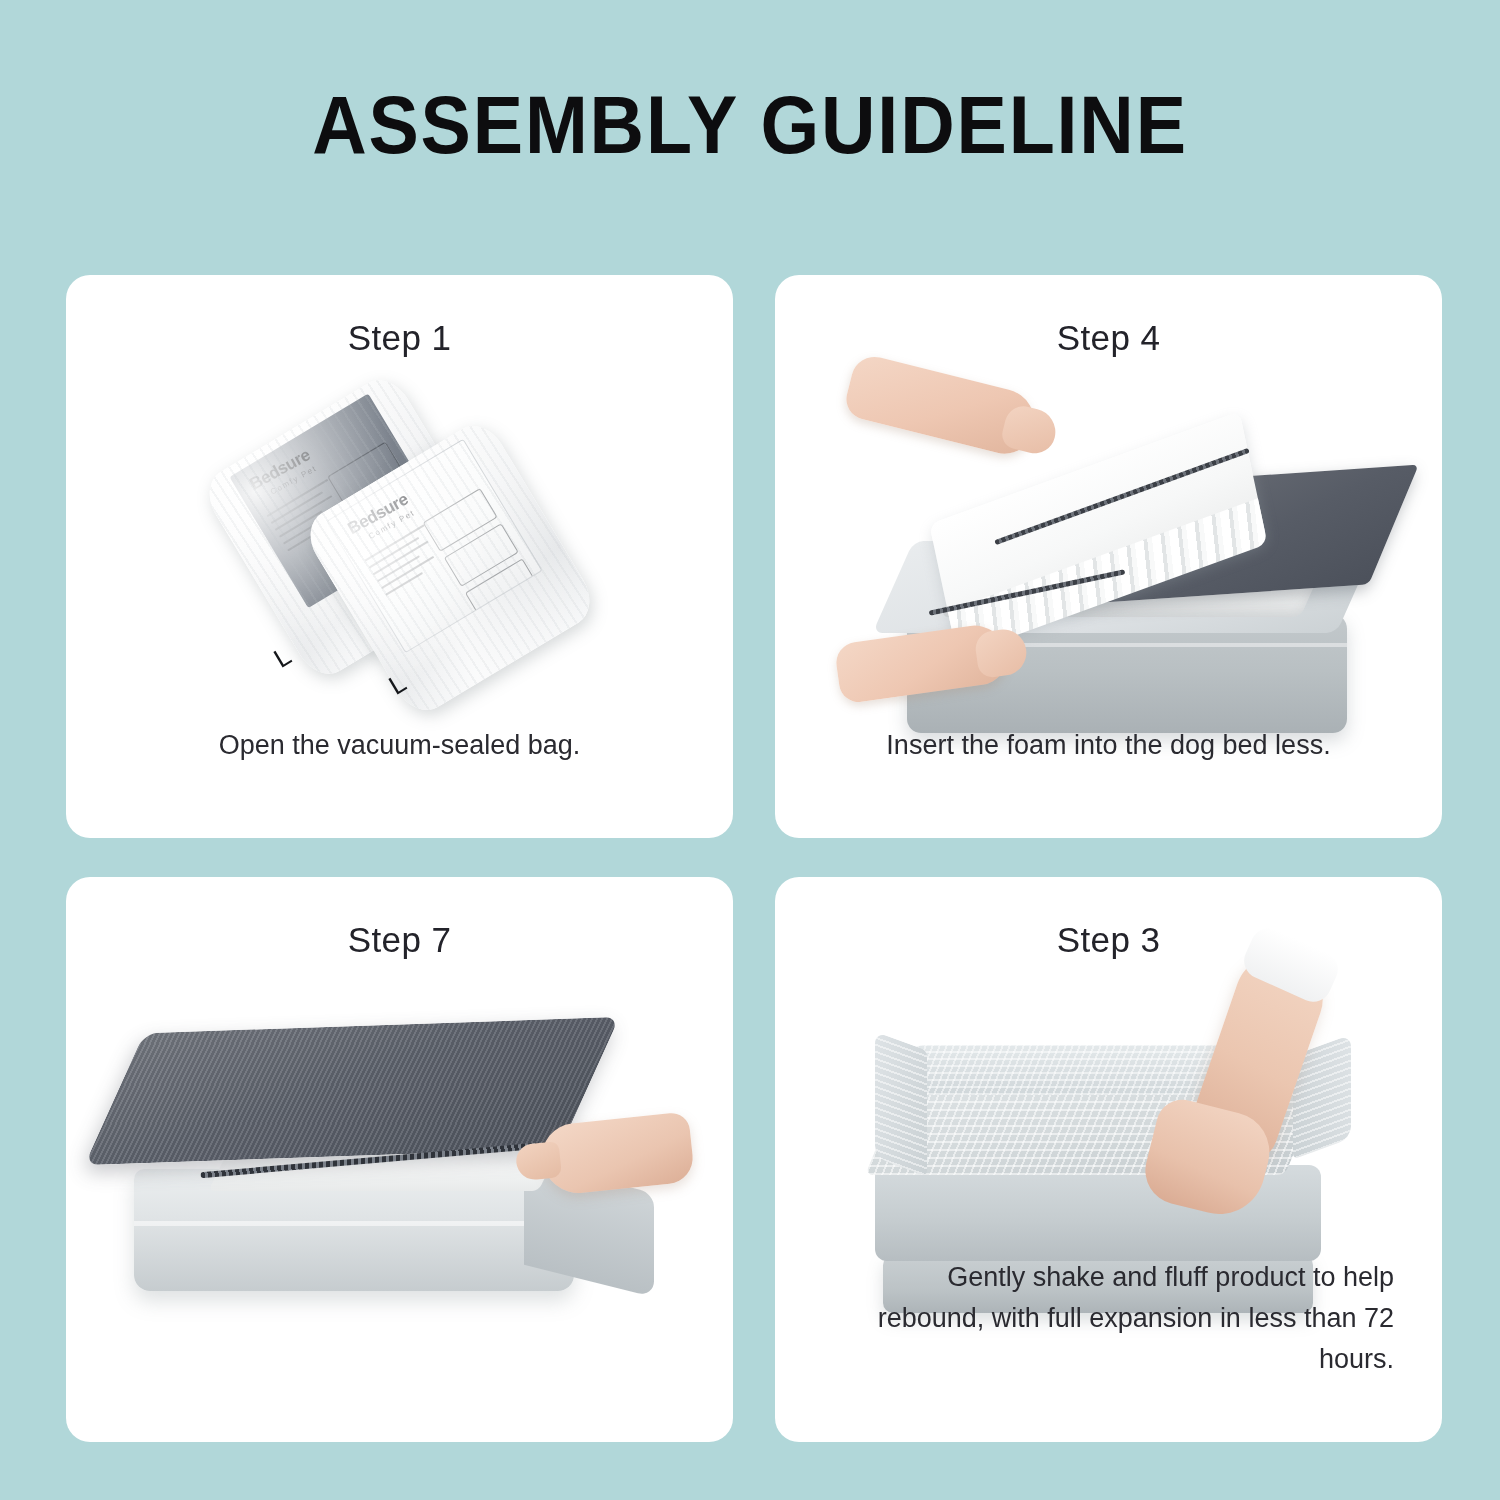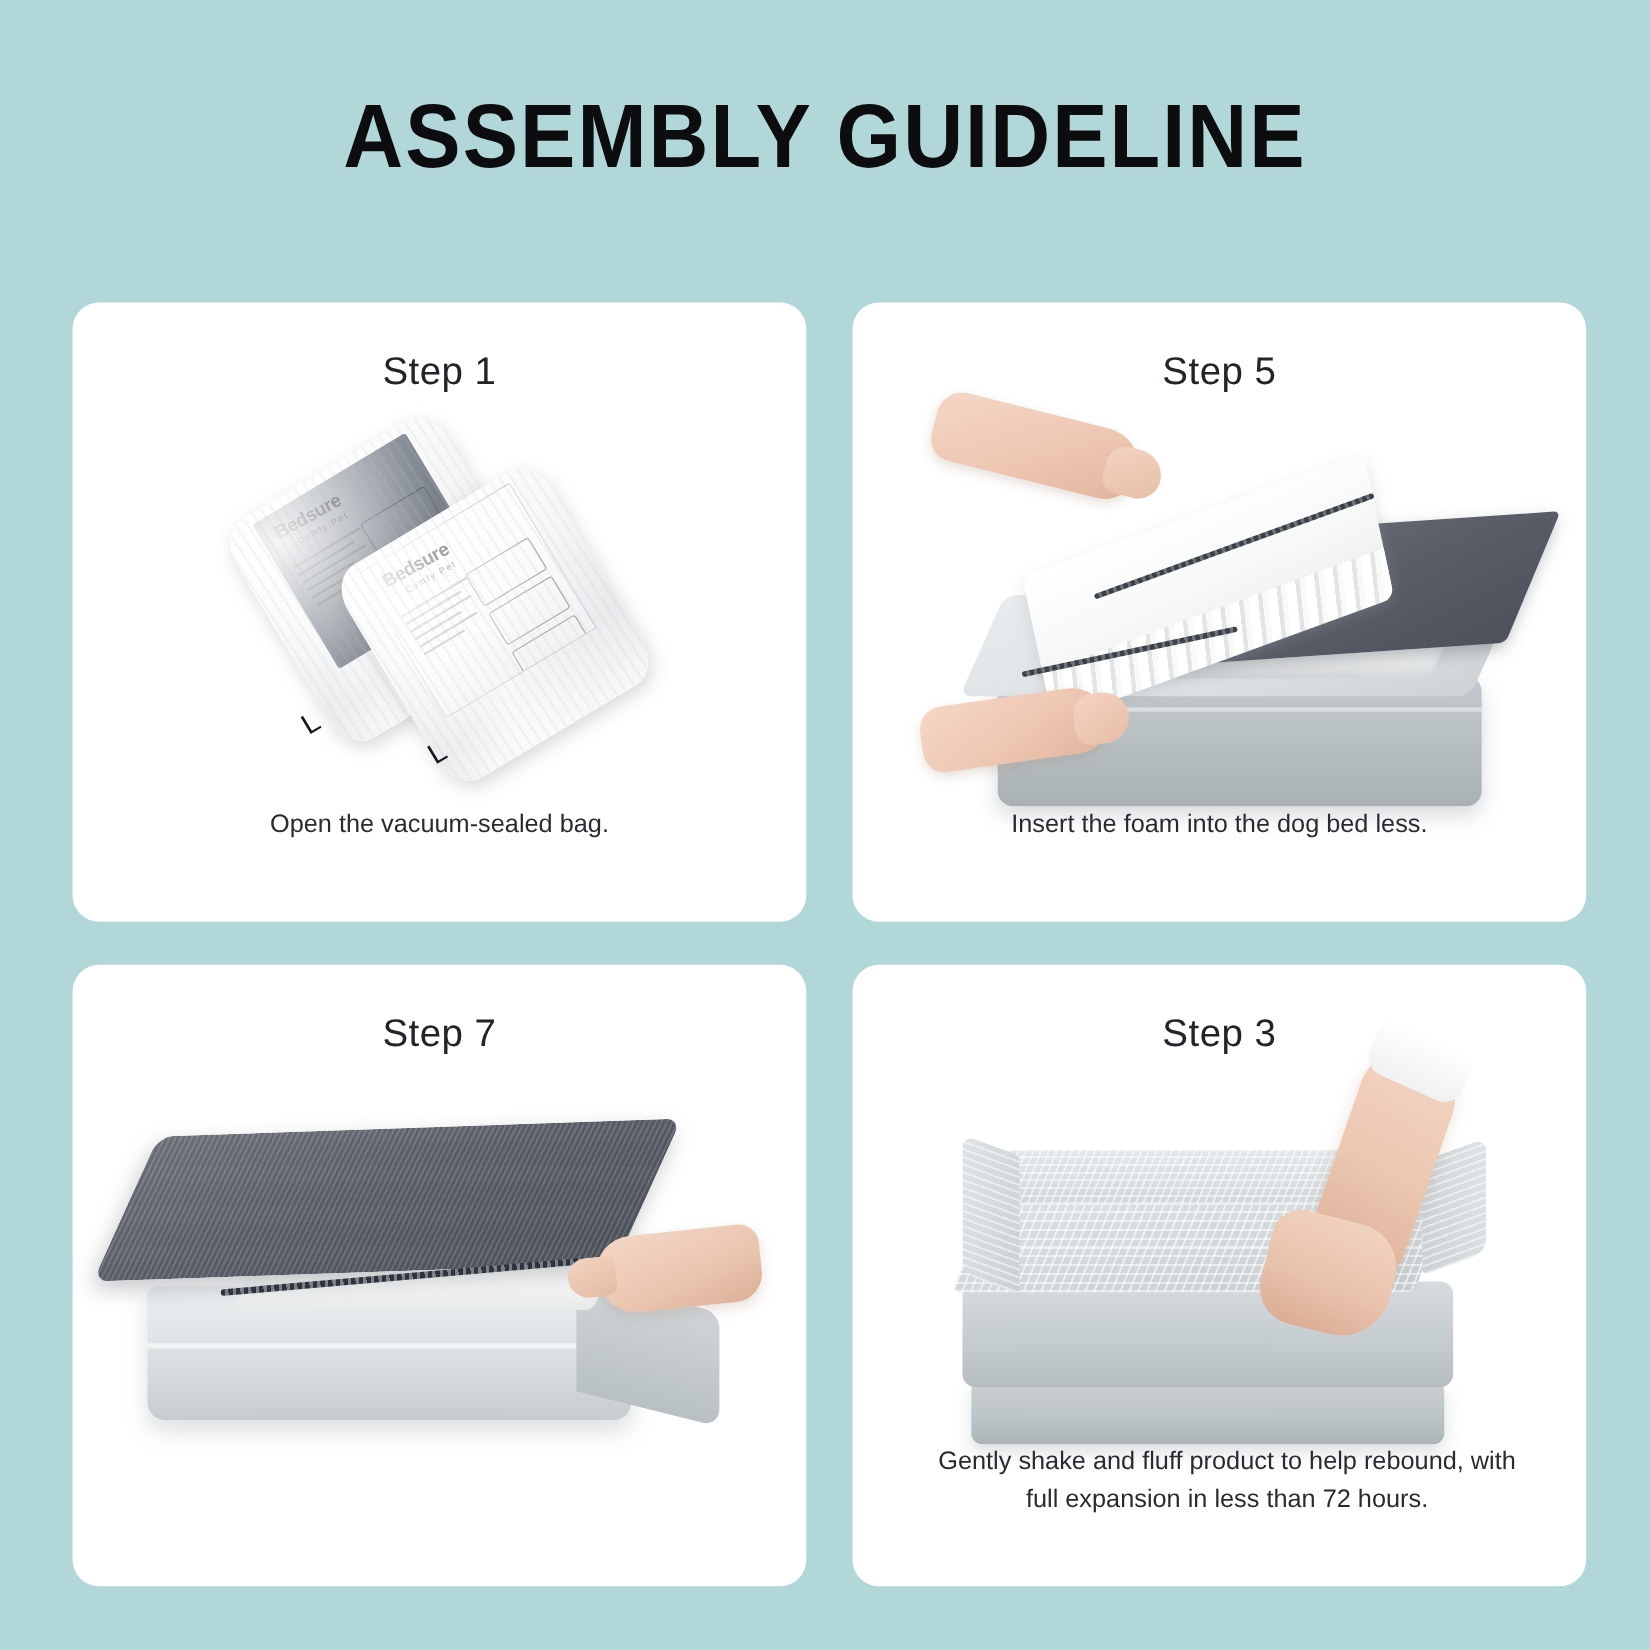--- a/index.html
+++ b/index.html
@@ -62,29 +62,29 @@
     font-size: 35px;
     font-weight: 500;
     color: #23232a;
     letter-spacing: 0.4px;
   }
 
   .caption {
     position: absolute;
     left: 50px;
     right: 50px;
-    font-size: 23px;
+    font-size: 27px;
     line-height: 1.52;
     color: #2a2a30;
     text-align: center;
   }
   .caption.bottom-c { bottom: 72px; }
   .caption.bottom-c3 { bottom: 68px; }
   .caption.left-align {
-    text-align: center;
+    text-align: right;
     left: 62px;
     right: 48px;
     bottom: 62px;
   }
 
   .stage {
     position: absolute;
     left: 0;
     width: 100%;
   }
@@ -536,21 +536,21 @@
 
         <div class="size-mark sm-a">L</div>
         <div class="size-mark sm-b">L</div>
       </div>
     </div>
 
     <div class="caption bottom-c">Open the vacuum-sealed bag.</div>
   </div>
 
   <div class="card">
-    <div class="step-label">Step 5</div>
+    <div class="step-label">Step 4</div>
 
     <div class="stage s2-stage">
       <div class="s2-wrap">
         <div class="bed-base"></div>
         <div class="bed-top-face"></div>
         <div class="foam-inner"></div>
         <div class="dark-flap"></div>
         <div class="egg-foam">
           <div class="slab"></div>
           <div class="ridges"></div>

